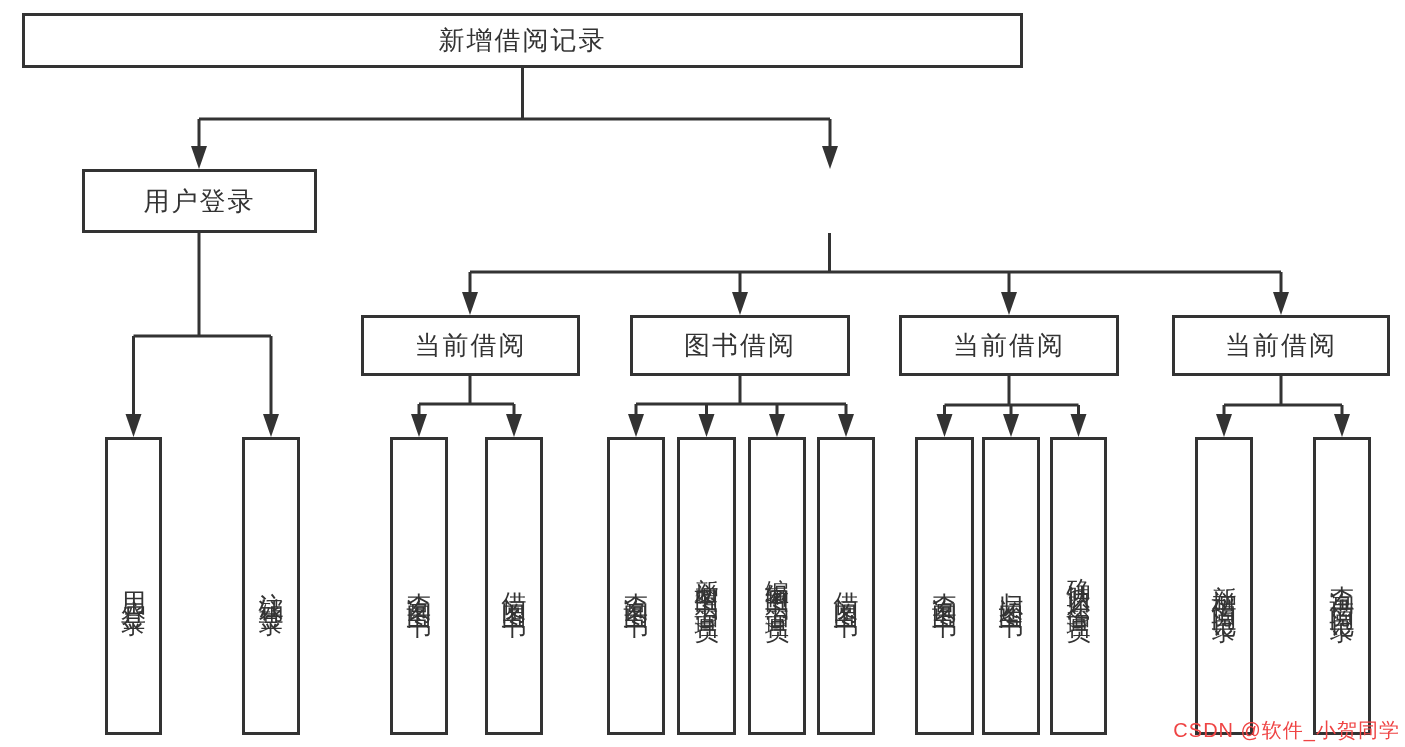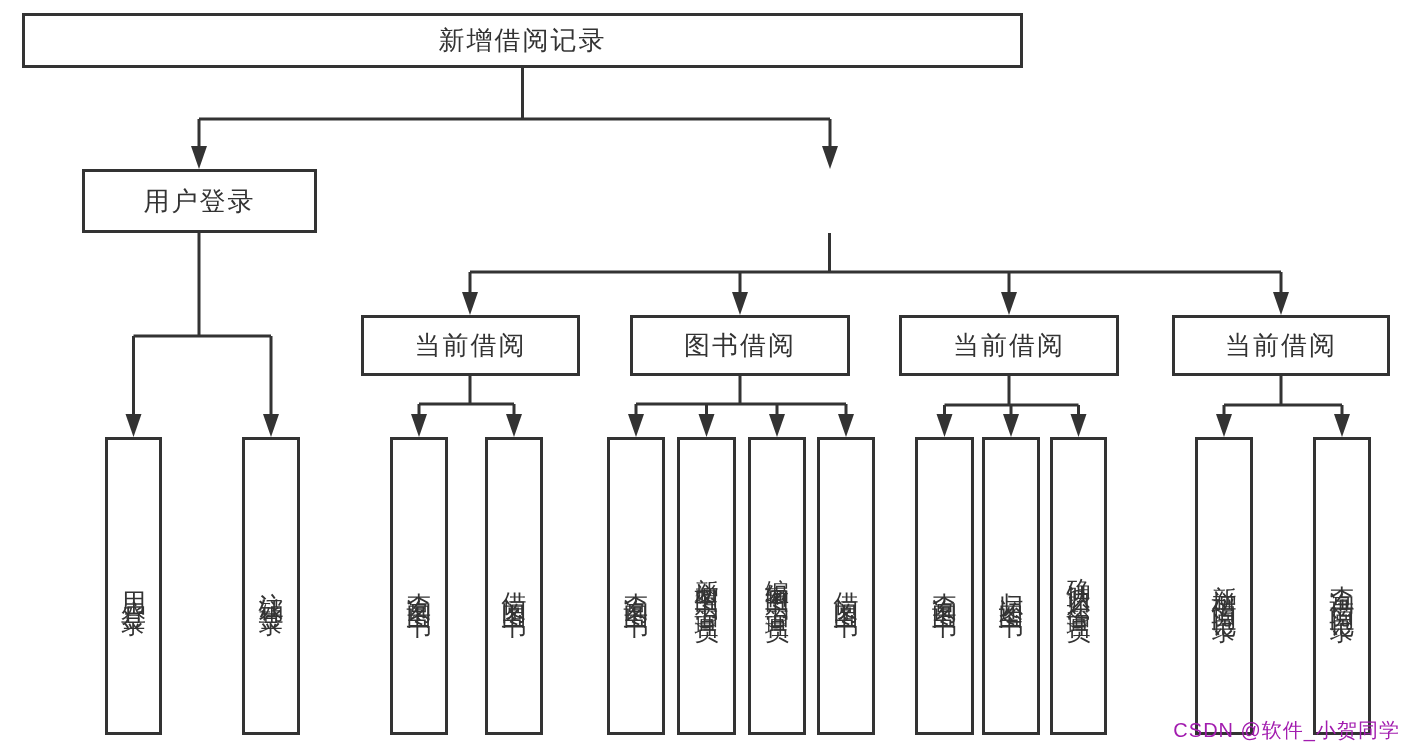--- a/index.html
+++ b/index.html
@@ -15,21 +15,21 @@
     display:flex;align-items:center;justify-content:center;z-index:2;
   }
   .h-node{font-size:26px;letter-spacing:2px;}
   .leaf{
     writing-mode:vertical-rl;text-orientation:mixed;
     font-size:25px;letter-spacing:7px;line-height:1;
   }
   .leaf.long{font-size:24px;letter-spacing:6px;}
   .watermark{
     position:absolute;right:5px;bottom:3px;z-index:10;
-    font-size:20px;color:#a21caf;letter-spacing:1px;white-space:nowrap;
+    font-size:20px;color:#ef4444;letter-spacing:1px;white-space:nowrap;
   }
 </style>
 </head>
 <body>
 
 <div class="canvas">
 
   <svg class="connectors" viewBox="0 0 1405 747" xmlns="http://www.w3.org/2000/svg">
 
     <g>

